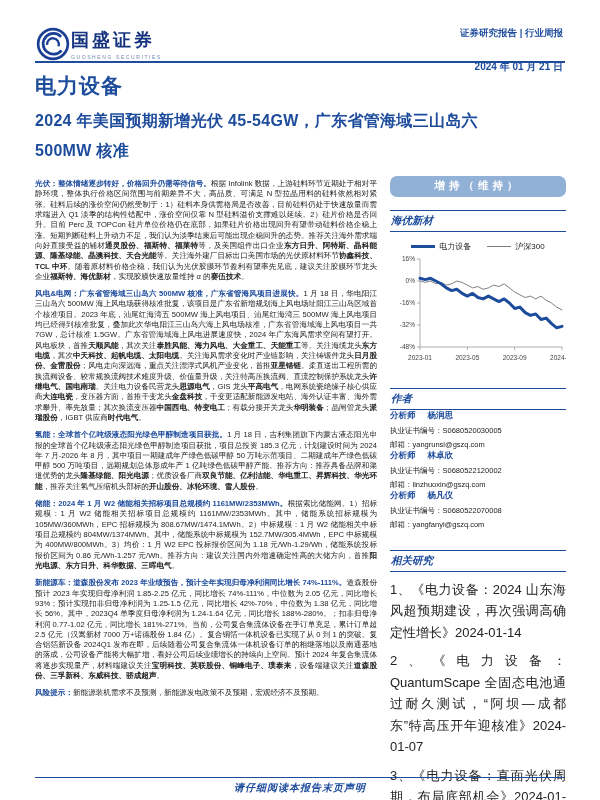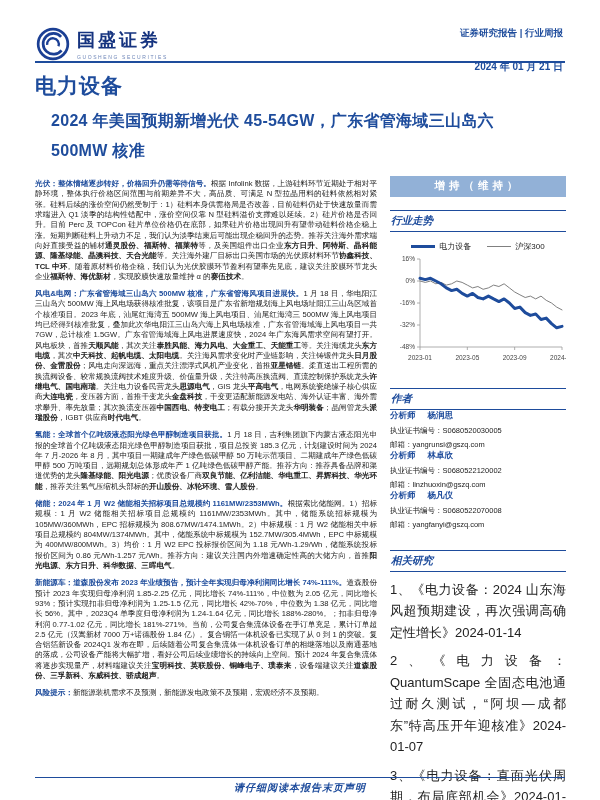--- a/index.html
+++ b/index.html
@@ -1,40 +1,40 @@
 <!DOCTYPE html>
 <html><head>
 <meta charset="utf-8">
 <style>
   html,body{margin:0;padding:0;}
   .page{position:relative;width:600px;height:800px;background:#fff;overflow:hidden;
         font-family:"Liberation Sans","DejaVu Sans",sans-serif;color:#222;}
   
-  .hdr-logo{position:absolute;left:35px;top:26px;display:flex;align-items:center;gap:6px;}
+  .hdr-logo{position:absolute;left:35px;top:26px;display:flex;align-items:center;}
   .logo-mark{width:36px;height:36px;}
   .logo-cn{font-size:18px;font-weight:bold;color:#15337F;letter-spacing:3px;font-family:"Liberation Serif","DejaVu Serif",serif;}
   .logo-en{font-size:5px;color:#6e86b8;letter-spacing:1.6px;margin-top:2px;}
   .hdr-right{position:absolute;right:37px;top:27px;text-align:right;color:#1E4C9C;}
   .hdr-type{font-size:9.5px;font-weight:bold;}
   .hdr-date{font-size:10px;font-weight:bold;margin-top:20px;}
   .hdr-rule{position:absolute;left:35px;right:35px;top:61px;border-top:2.5px solid #1E4C9C;}
   
   .category{position:absolute;left:35px;top:72px;font-size:21px;font-weight:bold;color:#1E4C9C;letter-spacing:1px;}
-  .headline{position:absolute;left:51px;top:106px;width:478px;font-size:16px;font-weight:bold;
+  .headline{position:absolute;left:35px;top:106px;width:478px;font-size:16px;font-weight:bold;
             color:#1E4C9C;line-height:30px;letter-spacing:0.3px;}
   
   .leftcol{position:absolute;left:35px;top:179px;width:342px;height:592px;overflow:hidden;
            font-size:7.6px;line-height:1.36;text-align:justify;}
   .core{margin:0 0 7px 0;font-weight:bold;}
   .para{margin:0 0 7px 0;}
   .lead{color:#1E4C9C;font-weight:bold;}
   
   .sidebar{position:absolute;left:390px;top:176px;width:176px;}
   .badge{background:#92B1D7;color:#fff;text-align:center;font-size:10.5px;font-weight:bold;
-         padding:3px 0 4px;letter-spacing:4px;}
+         padding:3px 0 4px;letter-spacing:4px;border-radius:7px;}
   .sec-h{margin-top:13px;border-top:1.5px solid #1E4C9C;border-bottom:1.5px solid #1E4C9C;
          color:#1E4C9C;font-weight:bold;font-style:italic;font-size:10.5px;padding:3px 1px;}
   .legend{display:flex;gap:16px;justify-content:center;align-items:center;margin:9px 0 1px;font-size:8px;}
   .legend .li{display:flex;align-items:center;gap:4px;}
   .sw1{width:24px;height:3px;background:#1E4C9C;}
   .sw2{width:24px;height:1px;background:#808080;}
   .analyst{}
   .a-name{color:#1E4C9C;font-weight:bold;font-size:8.5px;display:flex;gap:12px;}
   .a-line{font-size:7.5px;margin-top:4px;}
   .rel-item{font-size:13px;margin-top:7px;line-height:1.65;text-align:justify;}
@@ -79,21 +79,21 @@
     <p class="para"><span class="lead">储能：2024 年 1 月 W2 储能相关招标项目总规模约 1161MW/2353MWh。</span><span><span>根据索比储能网。1）招标规模：1 月 W2 储能相关招标项目总规模约 1161MW/2353MWh。其中，储能系统招标规模为 105MW/360MWh，EPC 招标规模为 808.67MW/1474.1MWh。2）中标规模：1 月 W2 储能相关中标项目总规模约 804MW/1374MWh。其中，储能系统中标规模为 152.7MW/305.4MWh，EPC 中标规模为 400MW/800MWh。3）均价：1 月 W2 EPC 投标报价区间为 1.18 元/Wh-1.29/Wh，储能系统投标报价区间为 0.86 元/Wh-1.257 元/Wh。推荐方向：建议关注国内外增速确定性高的大储方向，首推</span><b>阳光电源、东方日升、科华数据、三晖电气</b><span>。</span></span></p>
 
     <p class="para"><span class="lead">新能源车：道森股份发布 2023 年业绩预告，预计全年实现归母净利润同比增长 74%-111%。</span><span><span>道森股份预计 2023 年实现归母净利润 1.85-2.25 亿元，同比增长 74%-111%，中位数为 2.05 亿元，同比增长 93%；预计实现扣非归母净利润为 1.25-1.5 亿元，同比增长 42%-70%，中位数为 1.38 亿元，同比增长 56%。其中，2023Q4 单季度归母净利润为 1.24-1.64 亿元，同比增长 188%-280%。；扣非归母净利润 0.77-1.02 亿元，同比增长 181%-271%。当前，公司复合集流体设备在手订单充足，累计订单超 2.5 亿元（汉嵩新材 7000 万+诺德股份 1.84 亿）。复合铜箔一体机设备已实现了从 0 到 1 的突破。复合铝箔新设备 2024Q1 发布在即，后续随着公司复合集流体一体机设备订单的相继落地以及南通基地的落成，公司设备产能将大幅扩增，看好公司后续业绩增长的持续向上空间。预计 2024 年复合集流体将逐步实现量产，材料端建议关注</span><b>宝明科技、英联股份、铜峰电子、璞泰来</b><span>，设备端建议关注</span><b>道森股份、三孚新科、东威科技、骄成超声</b><span>。</span></span></p>
 
     <p class="para"><span class="lead">风险提示：</span><span><span>新能源装机需求不及预测，新能源发电政策不及预期，宏观经济不及预期。</span></span></p>
   </div>
 
   <div class="sidebar">
     <div class="badge">增持（维持）</div>
 
-    <div class="sec-h">行业走势</div>
+    <div class="sec-h">海优新材</div>
     <div class="legend">
       <span class="li">
           <span class="sw1"></span>
           <span>电力设备</span>
         </span>
       <span class="li">
           <span class="sw2"></span>
           <span>沪深300</span>
         </span>
     </div>

